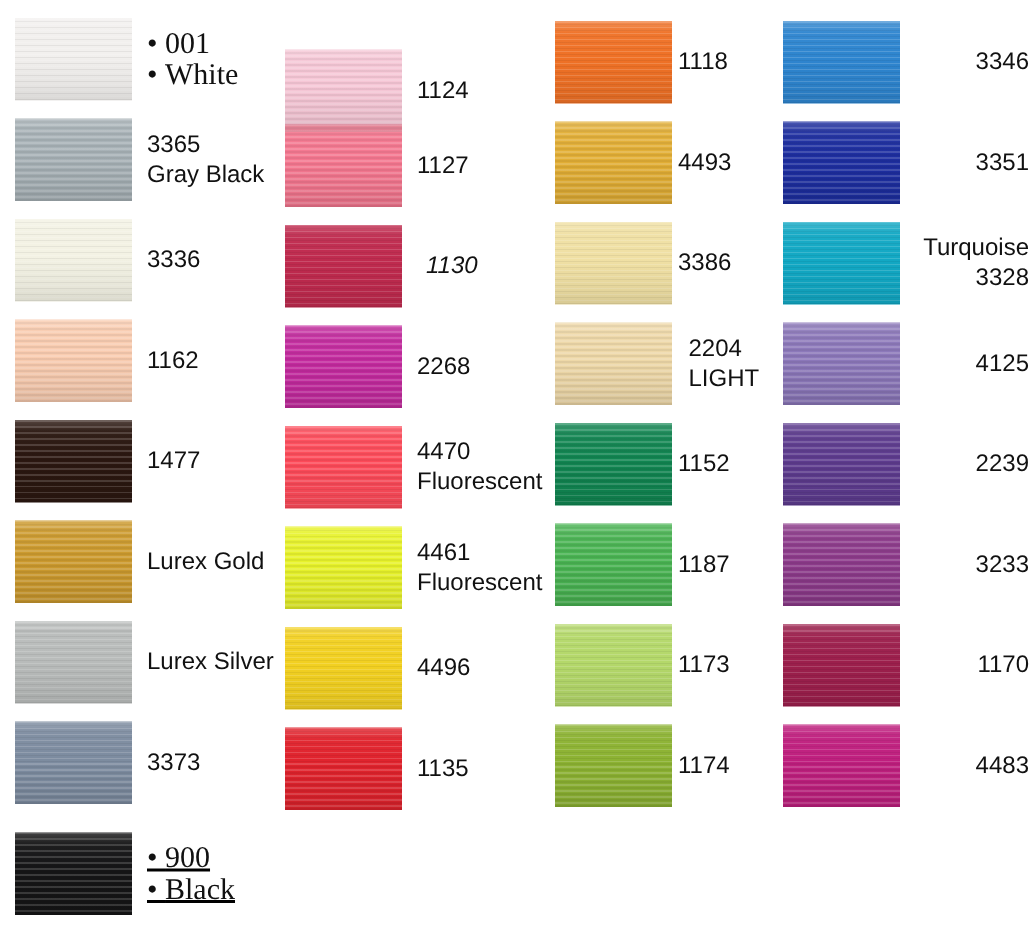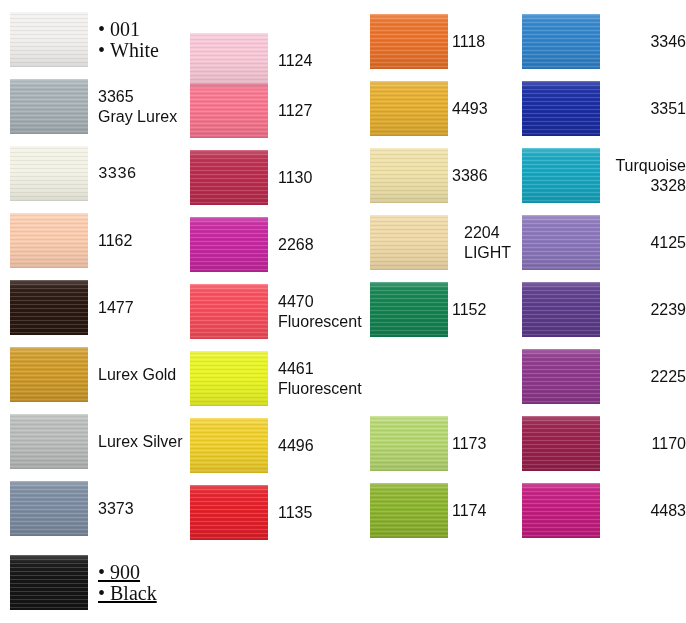--- a/index.html
+++ b/index.html
@@ -103,25 +103,25 @@
 <body>
 
 <div id="chart-root">
     <div class="column" style="left: 10px; width: 676px;">
       <div class="swatch-entry" style="top: 12px; height: 55px;">
         <div class="swatch" title="001" style="background: rgb(242, 240, 238); width: 78px; height: 55px;"></div>
         <div class="label left bulleted" style="margin-left: 10px;"><span class="bl">001</span><span class="bl">White</span></div>
       </div>
       <div class="swatch-entry" style="top: 79px; height: 55px;">
         <div class="swatch" title="3365" style="background: rgb(167, 177, 182); width: 78px; height: 55px;"></div>
-        <div class="label left" style="margin-left: 10px;"><span style="display: block; white-space: nowrap;">3365</span><span style="display: block; white-space: nowrap;">Gray Lurex</span></div>
+        <div class="label left" style="margin-left: 10px;"><span style="display: block; white-space: nowrap;">3365</span><span style="display: block; white-space: nowrap;">Gray Black</span></div>
       </div>
       <div class="swatch-entry" style="top: 146px; height: 55px;">
         <div class="swatch" title="3336" style="background: rgb(243, 242, 228); width: 78px; height: 55px;"></div>
-        <div class="label left" style="margin-left: 10px;"><span style="display: block; white-space: nowrap; font-family: Liberation Mono, monospace;">3336</span></div>
+        <div class="label left" style="margin-left: 10px;"><span style="display: block; white-space: nowrap;">3336</span></div>
       </div>
       <div class="swatch-entry" style="top: 213px; height: 55px;">
         <div class="swatch" title="1162" style="background: rgb(249, 204, 176); width: 78px; height: 55px;"></div>
         <div class="label left" style="margin-left: 10px;"><span style="display: block; white-space: nowrap;">1162</span></div>
       </div>
       <div class="swatch-entry" style="top: 280px; height: 55px;">
         <div class="swatch" title="2217" style="background: rgb(43, 23, 16); width: 78px; height: 55px;"></div>
         <div class="label left" style="margin-left: 10px;"><span style="display: block; white-space: nowrap;">1477</span></div>
       </div>
       <div class="swatch-entry" style="top: 347px; height: 55px;">
@@ -145,21 +145,21 @@
       <div class="swatch-entry" style="top: 33px; height: 55px;">
         <div class="swatch" title="1124" style="background: rgb(246, 199, 214); width: 78px; height: 55px;"></div>
         <div class="label left" style="margin-left: 10px;"><span style="display: block; white-space: nowrap;">1124</span></div>
       </div>
       <div class="swatch-entry" style="top: 83px; height: 55px;">
         <div class="swatch" title="1127" style="background: rgb(244, 119, 143); width: 78px; height: 55px;"></div>
         <div class="label left" style="margin-left: 10px;"><span style="display: block; white-space: nowrap;">1127</span></div>
       </div>
       <div class="swatch-entry" style="top: 150px; height: 55px;">
         <div class="swatch" title="1130" style="background: rgb(191, 42, 78); width: 78px; height: 55px;"></div>
-        <div class="label left" style="margin-left: 10px;"><span style="display: block; white-space: nowrap;">1130</span></div>
+        <div class="label left" style="margin-left: 16px; font-style: italic;"><span style="display: block; white-space: nowrap;">1130</span></div>
       </div>
       <div class="swatch-entry" style="top: 217px; height: 55px;">
         <div class="swatch" title="2268" style="background: rgb(195, 42, 158); width: 78px; height: 55px;"></div>
         <div class="label left" style="margin-left: 10px;"><span style="display: block; white-space: nowrap;">2268</span></div>
       </div>
       <div class="swatch-entry" style="top: 284px; height: 55px;">
         <div class="swatch" title="4470" style="background: rgb(253, 74, 89); width: 78px; height: 55px;"></div>
         <div class="label left" style="margin-left: 10px;"><span style="display: block; white-space: nowrap;">4470</span><span style="display: block; white-space: nowrap;">Fluorescent</span></div>
       </div>
       <div class="swatch-entry" style="top: 351px; height: 55px;">
@@ -183,25 +183,29 @@
       <div class="swatch-entry" style="top: 81px; height: 55px;">
         <div class="swatch" title="4493" style="background: rgb(226, 174, 53); width: 78px; height: 55px;"></div>
         <div class="label left" style="margin-left: 4px;"><span style="display: block; white-space: nowrap;">4493</span></div>
       </div>
       <div class="swatch-entry" style="top: 148px; height: 55px;">
         <div class="swatch" title="3386" style="background: rgb(240, 224, 164); width: 78px; height: 55px;"></div>
         <div class="label left" style="margin-left: 4px;"><span style="display: block; white-space: nowrap;">3386</span></div>
       </div>
       <div class="swatch-entry" style="top: 215px; height: 55px;">
         <div class="swatch" title="2204" style="background: rgb(238, 216, 168); width: 78px; height: 55px;"></div>
-        <div class="label left" style="margin-left: 16px;"><span style="display: block; white-space: nowrap;">2204</span><span style="display: block; white-space: nowrap;">LIGHT</span></div>
+        <div class="label left" style="margin-left: 11px;"><span style="display: block; white-space: nowrap;">2204</span><span style="display: block; white-space: nowrap;">LIGHT</span></div>
       </div>
       <div class="swatch-entry" style="top: 282px; height: 55px;">
         <div class="swatch" title="1152" style="background: rgb(17, 133, 81); width: 78px; height: 55px;"></div>
         <div class="label left" style="margin-left: 4px;"><span style="display: block; white-space: nowrap;">1152</span></div>
+      </div>
+      <div class="swatch-entry" style="top: 349px; height: 55px;">
+        <div class="swatch" title="1187" style="background: rgb(73, 179, 82); width: 78px; height: 55px;"></div>
+        <div class="label left" style="margin-left: 4px;"><span style="display: block; white-space: nowrap;">1187</span></div>
       </div>
       <div class="swatch-entry" style="top: 416px; height: 55px;">
         <div class="swatch" title="1173" style="background: rgb(180, 216, 106); width: 78px; height: 55px;"></div>
         <div class="label left" style="margin-left: 4px;"><span style="display: block; white-space: nowrap;">1173</span></div>
       </div>
       <div class="swatch-entry" style="top: 483px; height: 55px;">
         <div class="swatch" title="1174" style="background: rgb(140, 178, 50); width: 78px; height: 55px;"></div>
         <div class="label left" style="margin-left: 4px;"><span style="display: block; white-space: nowrap;">1174</span></div>
       </div>
     </div>
@@ -221,21 +225,21 @@
       <div class="swatch-entry" style="top: 215px; height: 55px;">
         <div class="swatch" title="2235" style="background: rgb(139, 119, 185); width: 78px; height: 55px;"></div>
         <div class="label right" style="margin-left: 0px; width: 86px; padding-right: 4px;"><span style="display: block; white-space: nowrap;">4125</span></div>
       </div>
       <div class="swatch-entry" style="top: 282px; height: 55px;">
         <div class="swatch" title="2239" style="background: rgb(93, 59, 142); width: 78px; height: 55px;"></div>
         <div class="label right" style="margin-left: 0px; width: 86px; padding-right: 4px;"><span style="display: block; white-space: nowrap;">2239</span></div>
       </div>
       <div class="swatch-entry" style="top: 349px; height: 55px;">
         <div class="swatch" title="2225" style="background: rgb(140, 58, 138); width: 78px; height: 55px;"></div>
-        <div class="label right" style="margin-left: 0px; width: 86px; padding-right: 4px;"><span style="display: block; white-space: nowrap;">2225</span></div>
+        <div class="label right" style="margin-left: 0px; width: 86px; padding-right: 4px;"><span style="display: block; white-space: nowrap;">3233</span></div>
       </div>
       <div class="swatch-entry" style="top: 416px; height: 55px;">
         <div class="swatch" title="1170" style="background: rgb(156, 31, 76); width: 78px; height: 55px;"></div>
         <div class="label right" style="margin-left: 0px; width: 86px; padding-right: 4px;"><span style="display: block; white-space: nowrap;">1170</span></div>
       </div>
       <div class="swatch-entry" style="top: 483px; height: 55px;">
         <div class="swatch" title="4483" style="background: rgb(191, 31, 126); width: 78px; height: 55px;"></div>
         <div class="label right" style="margin-left: 0px; width: 86px; padding-right: 4px;"><span style="display: block; white-space: nowrap; padding-left: 25px;">4483</span></div>
       </div>
     </div>

